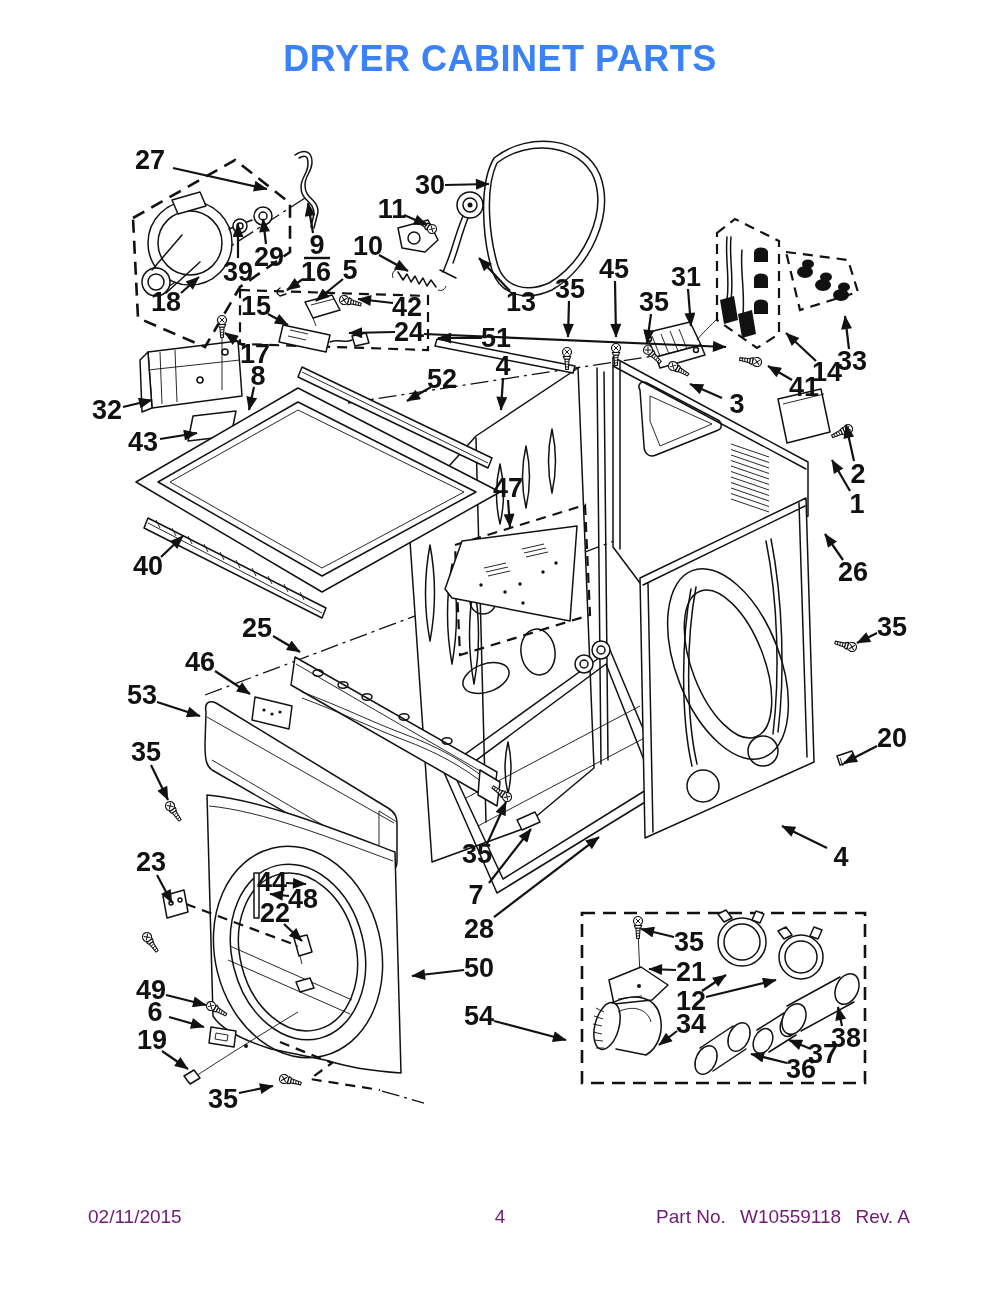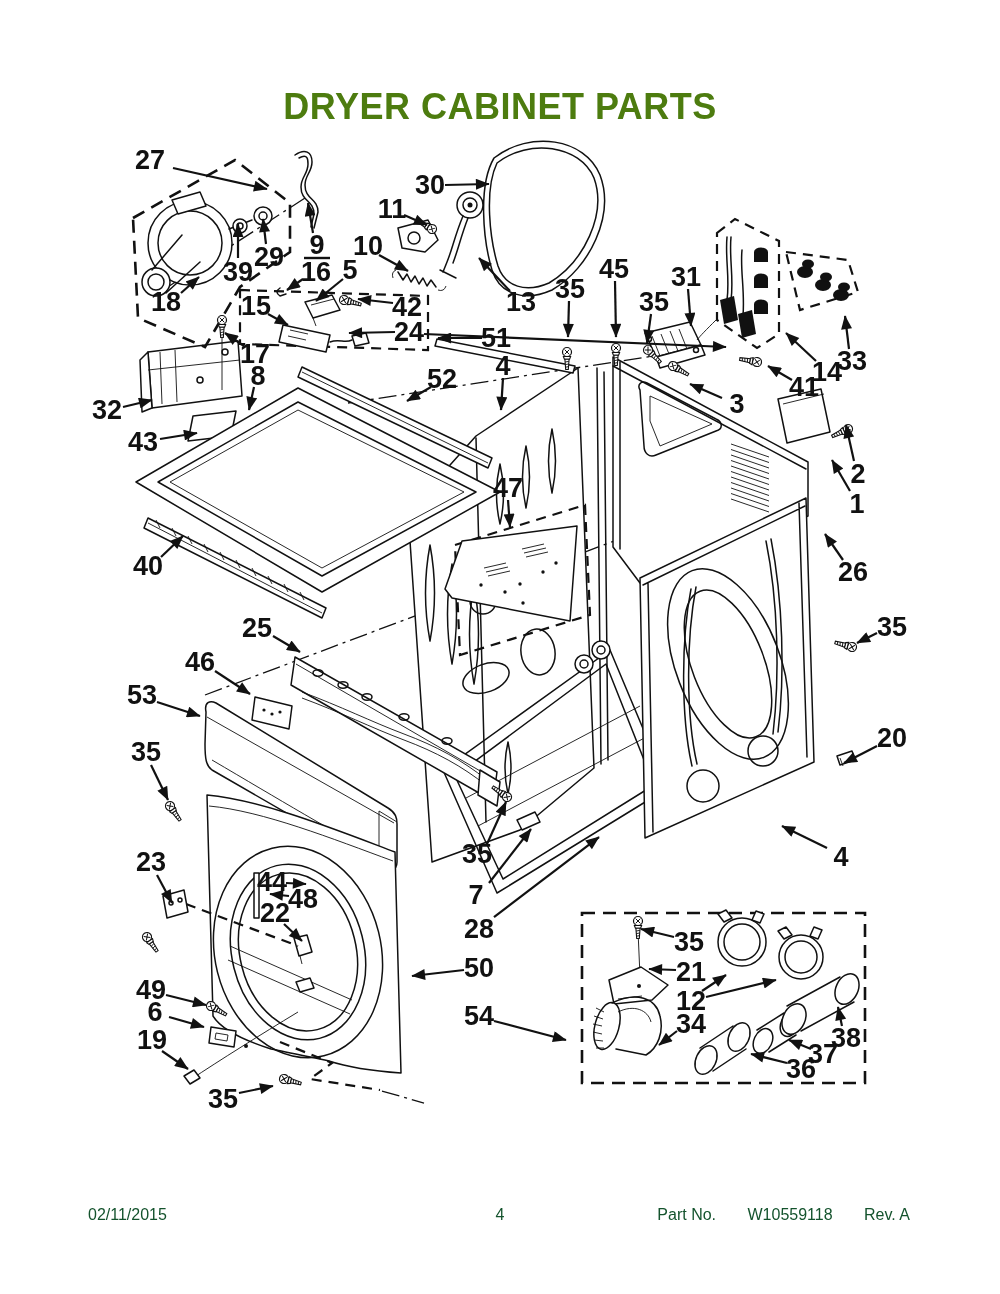--- a/index.html
+++ b/index.html
@@ -1,24 +1,24 @@
 <!DOCTYPE html>
 <html><head>
 <meta charset="utf-8">
 <style>
   html,body{margin:0;padding:0;background:#fff;}
   .page{position:relative;width:1000px;height:1294px;background:#fff;overflow:hidden;
         font-family:"Liberation Sans",sans-serif;color:#111;}
   .title{position:absolute;top:38px;left:0;width:100%;text-align:center;
-         font-size:36px;font-weight:bold;letter-spacing:.5px;color:#4d7c0f;margin-top:48px;}
-  .footer{position:absolute;top:1206px;left:0;width:100%;height:22px;font-size:16px;color:#14532d;}
+         font-size:36px;font-weight:bold;letter-spacing:.5px;color:#3b82f6;}
+  .footer{position:absolute;top:1206px;left:0;width:100%;height:22px;font-size:19px;color:#701a75;}
   .footer .date{position:absolute;left:88px;top:0;}
   .footer .page-num{position:absolute;left:0;top:0;width:100%;text-align:center;}
   .footer .partinfo{position:absolute;right:90px;top:0;white-space:nowrap;}
-  .footer .partinfo span{margin-left:27px;}
+  .footer .partinfo span{margin-left:9px;}
   .footer .partinfo span:first-child{margin-left:8px;}
   svg.art{position:absolute;left:0;top:0;}
   
   .ln{fill:none;stroke:#111;stroke-width:1.5;stroke-linejoin:round;stroke-linecap:round;}
   .fw{fill:#fff;stroke:#111;stroke-width:1.5;stroke-linejoin:round;}
   .fb{fill:#111;stroke:none;}
   .thin{fill:none;stroke:#111;stroke-width:.9;}
   .dashed{fill:none;stroke:#111;stroke-width:2.6;stroke-dasharray:13 8;stroke-linecap:butt;}
   .dashed2{fill:none;stroke:#111;stroke-width:2.2;stroke-dasharray:10 7;}
   .dashdot{fill:none;stroke:#111;stroke-width:1.3;stroke-dasharray:18 5 3 5;}

